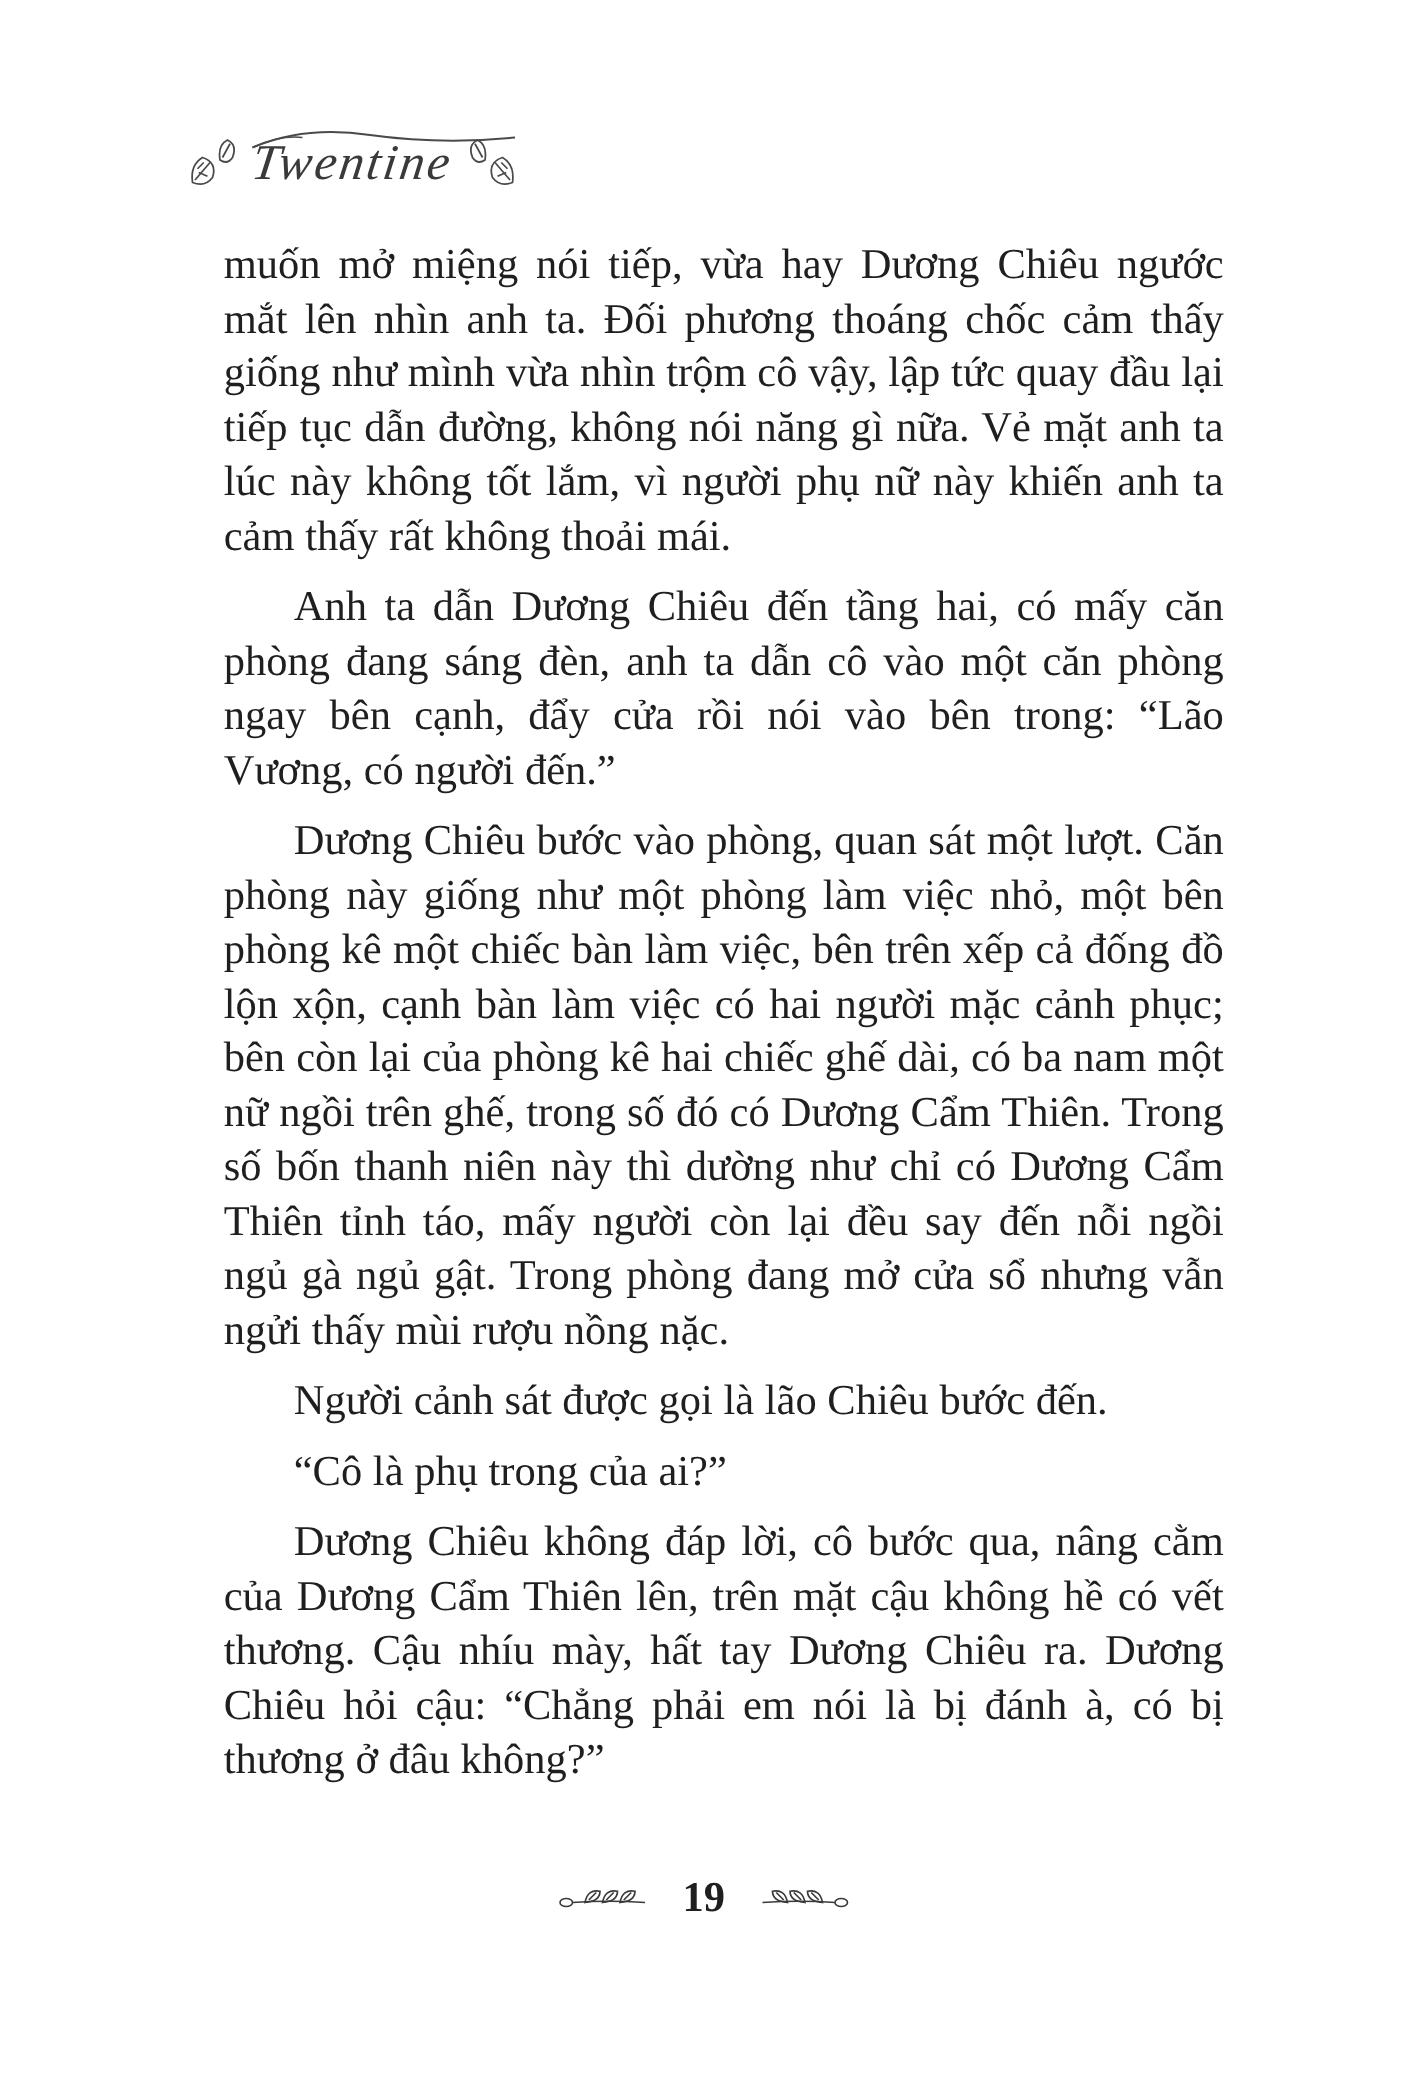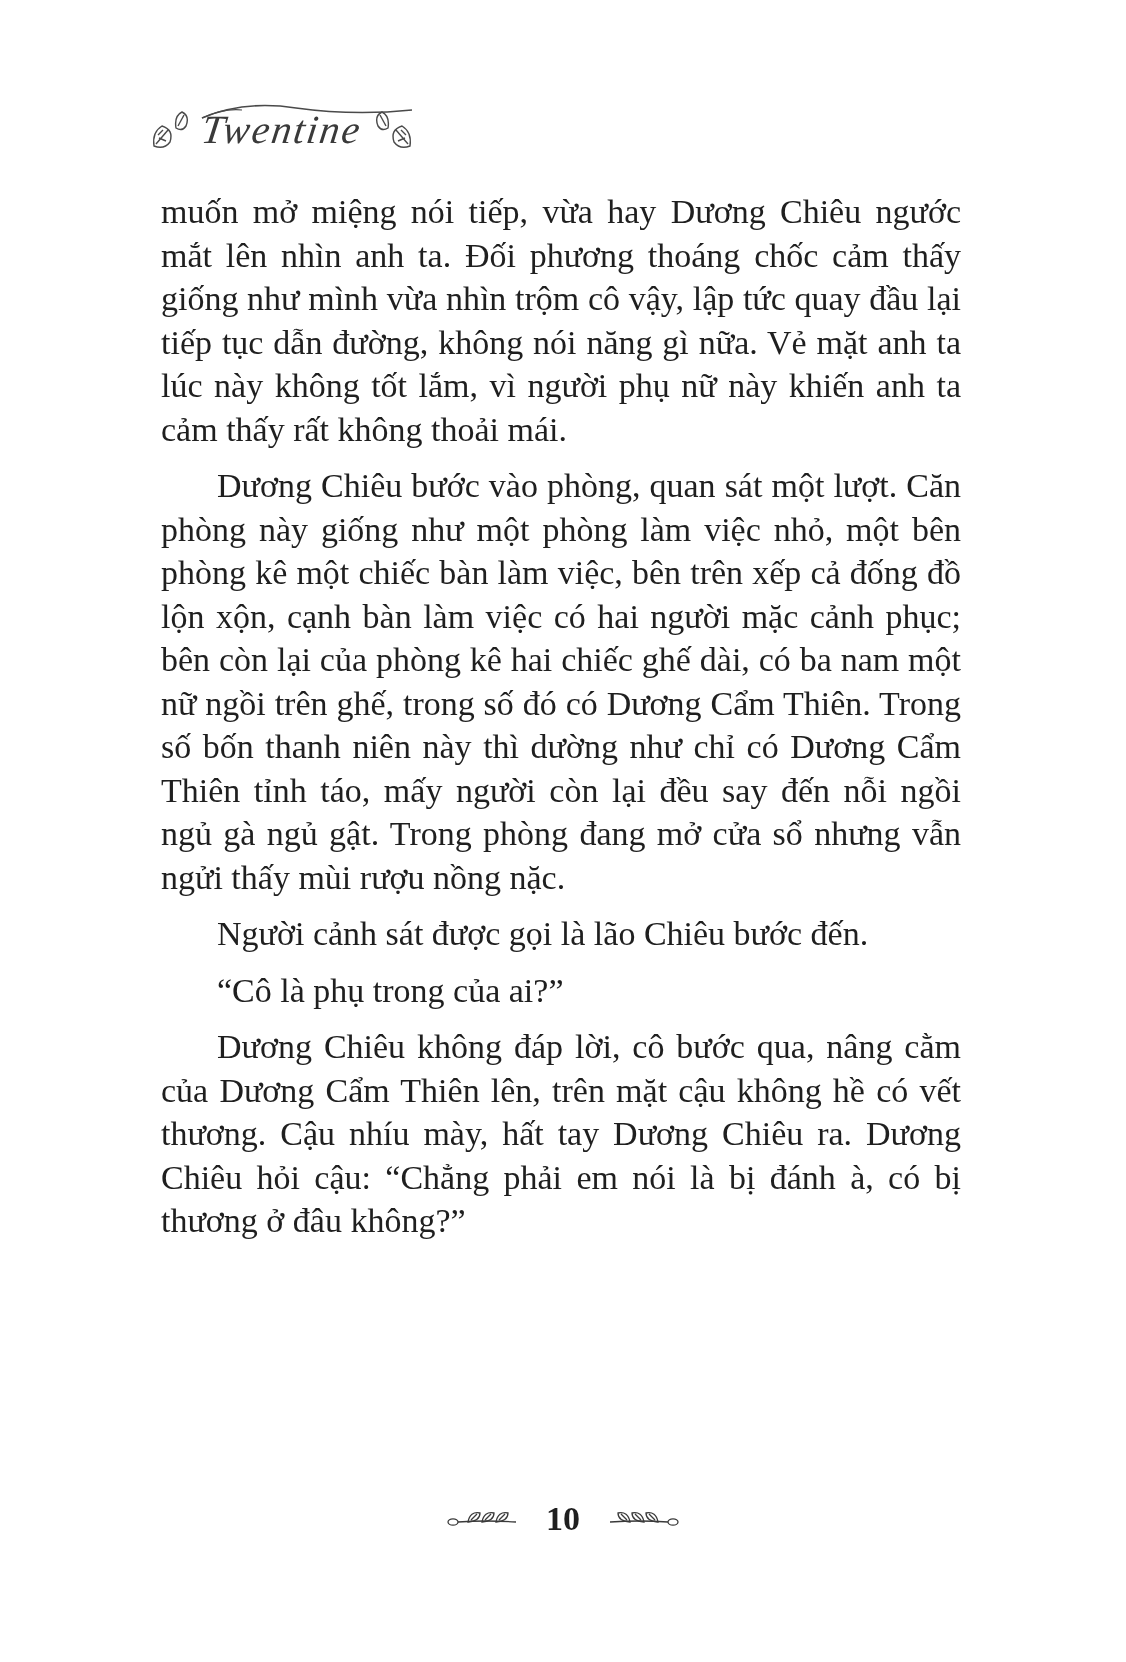--- a/index.html
+++ b/index.html
@@ -39,21 +39,21 @@
     top: -12px;
     pointer-events: none;
   }
   .ornament { display: flex; align-items: flex-end; }
   .ornament svg { display: block; }
 
   
   .content {
     position: absolute;
     top: 190px;
-    left: 161px;
+    left: 179px;
     width: 800px;
   }
   .content p {
     margin: 0;
     font-size: 34px;
     line-height: 43.5px;
     text-align: justify;
     text-justify: inter-word;
   }
   .content p + p { margin-top: 13px; }
@@ -110,39 +110,40 @@
           <path d="M9 30 L16 33 M8 27 L13 22"></path>
           <path d="M26 20 Q24 8 32 4 Q40 8 36 18 Q32 24 26 20 Z"></path>
           <path d="M28 18 L34 7"></path>
         </g>
       </svg>
     </span>
   </div>
 
   <div class="content">
     <p>muốn mở miệng nói tiếp, vừa hay Dương Chiêu ngước mắt lên nhìn anh ta. Đối phương thoáng chốc cảm thấy giống như mình vừa nhìn trộm cô vậy, lập tức quay đầu lại tiếp tục dẫn đường, không nói năng gì nữa. Vẻ mặt anh ta lúc này không tốt lắm, vì người phụ nữ này khiến anh ta cảm thấy rất không thoải mái.</p>
+    <p class="indent">Anh ta dẫn Dương Chiêu đến tầng hai, có mấy căn phòng đang sáng đèn, anh ta dẫn cô vào một căn phòng ngay bên cạnh, đẩy cửa rồi nói vào bên trong: “Lão Vương, có người đến.”</p>
     <p class="indent">Dương Chiêu bước vào phòng, quan sát một lượt. Căn phòng này giống như một phòng làm việc nhỏ, một bên phòng kê một chiếc bàn làm việc, bên trên xếp cả đống đồ lộn xộn, cạnh bàn làm việc có hai người mặc cảnh phục; bên còn lại của phòng kê hai chiếc ghế dài, có ba nam một nữ ngồi trên ghế, trong số đó có Dương Cẩm Thiên. Trong số bốn thanh niên này thì dường như chỉ có Dương Cẩm Thiên tỉnh táo, mấy người còn lại đều say đến nỗi ngồi ngủ gà ngủ gật. Trong phòng đang mở cửa sổ nhưng vẫn ngửi thấy mùi rượu nồng nặc.</p>
     <p class="indent">Người cảnh sát được gọi là lão Chiêu bước đến.</p>
     <p class="indent">“Cô là phụ trong của ai?”</p>
     <p class="indent">Dương Chiêu không đáp lời, cô bước qua, nâng cằm của Dương Cẩm Thiên lên, trên mặt cậu không hề có vết thương. Cậu nhíu mày, hất tay Dương Chiêu ra. Dương Chiêu hỏi cậu: “Chẳng phải em nói là bị đánh à, có bị thương ở đâu không?”</p>
   </div>
 
   <div class="footer">
     <span class="flourish">
       <svg width="74" height="28" viewBox="0 0 74 28">
         <g fill="none" stroke="#3a3a3a" stroke-width="1.3">
           <ellipse cx="7" cy="17" rx="5" ry="3.2"></ellipse>
           <path d="M12 17 Q40 15 70 17"></path>
           <path d="M22 17 Q24 6 34 8 Q34 16 22 17 Z M25 15 L31 9"></path>
           <path d="M36 17 Q38 6 48 8 Q48 16 36 17 Z M39 15 L45 9"></path>
           <path d="M50 17 Q52 6 62 8 Q62 16 50 17 Z M53 15 L59 9"></path>
         </g>
       </svg>
     </span>
-    <span class="page-number">10</span>
+    <span class="page-number">19</span>
     <span class="flourish">
       <svg width="74" height="28" viewBox="0 0 74 28">
         <g fill="none" stroke="#3a3a3a" stroke-width="1.3" transform="translate(74,0) scale(-1,1)">
           <ellipse cx="7" cy="17" rx="5" ry="3.2"></ellipse>
           <path d="M12 17 Q40 15 70 17"></path>
           <path d="M22 17 Q24 6 34 8 Q34 16 22 17 Z M25 15 L31 9"></path>
           <path d="M36 17 Q38 6 48 8 Q48 16 36 17 Z M39 15 L45 9"></path>
           <path d="M50 17 Q52 6 62 8 Q62 16 50 17 Z M53 15 L59 9"></path>
         </g>
       </svg>

